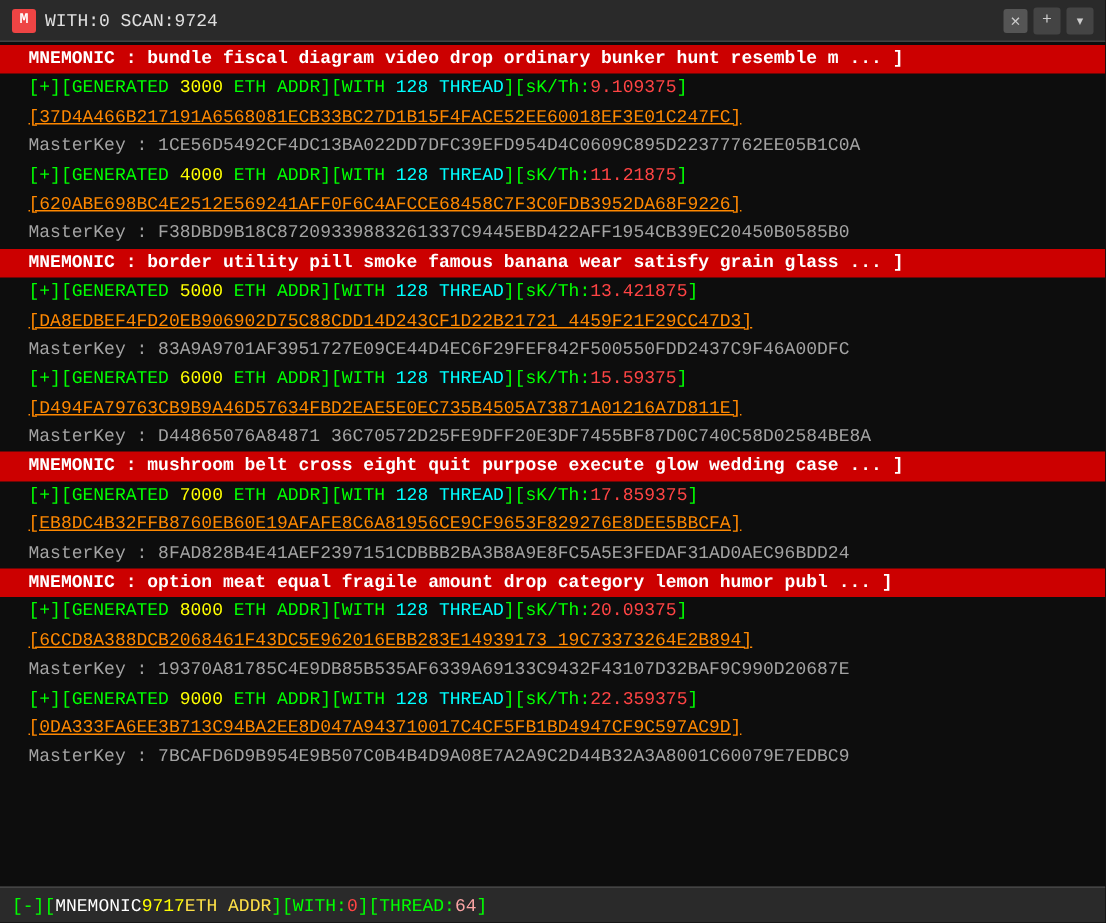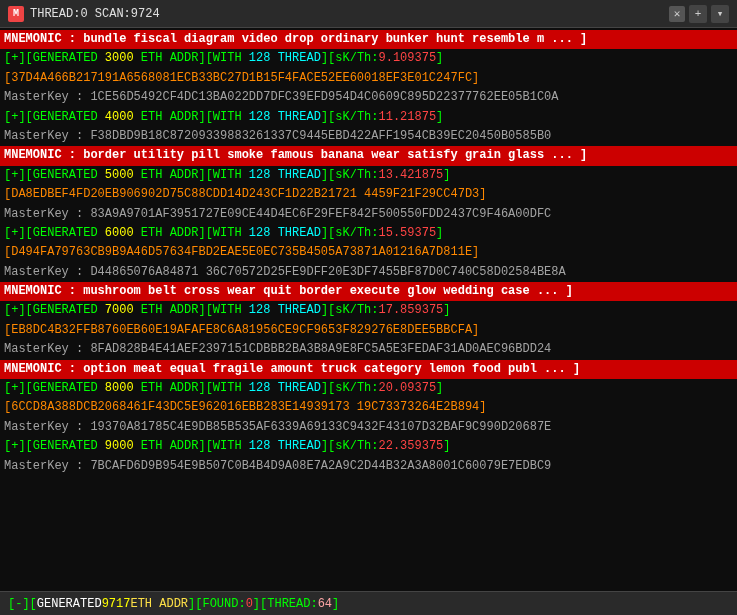--- a/index.html
+++ b/index.html
@@ -79,38 +79,39 @@
 
     .content {
       background: #0d0d0d;
       height: calc(615px - 28px - 24px);
       overflow-y: auto;
       overflow-x: hidden;
       padding: 2px 0;
     }
 
     .line {
-      padding: 1px 4px;
+      padding: 1px 19px;
       line-height: 1.45;
       white-space: nowrap;
       overflow: hidden;
     }
 
     .mnemonic-line {
       background: #cc0000;
       color: #ffffff;
       font-weight: bold;
     }
 
     .generated-line {
       color: #00ff00;
     }
 
     .addr-line {
       color: #ff8800;
+      text-decoration: underline;
     }
 
     .masterkey-line {
       color: #a3a3a3;
     }
 
     .status-bar {
       background: #2a2a2a;
       height: 24px;
       display: flex;
@@ -129,55 +130,57 @@
     }
     ::-webkit-scrollbar-thumb {
       background: #555;
     }
   </style>
 </head>
 <body>
 
 <div class="title-bar">
   <div class="title-bar-icon">M</div>
-  <span class="title-bar-text">THREAD:0 SCAN:9724</span>
+  <span class="title-bar-text">WITH:0 SCAN:9724</span>
   <div class="title-bar-close">✕</div>
   <div class="title-bar-btn">+</div>
   <div class="title-bar-btn">▾</div>
 </div>
 
 <div class="content" id="content">
 <div class="line mnemonic-line">MNEMONIC : bundle fiscal diagram video drop ordinary bunker hunt resemble m ... ]</div>
     <div class="line generated-line"><span style="color: rgb(0, 255, 0);">[+][GENERATED </span><span style="color: rgb(255, 255, 0);">3000</span><span style="color: rgb(0, 255, 0);"> ETH ADDR][WITH </span><span style="color: rgb(0, 255, 255);">128 THREAD</span><span style="color: rgb(0, 255, 0);">][sK/Th:</span><span style="color: rgb(255, 68, 68);">9.109375</span><span style="color: rgb(0, 255, 0);">]</span></div>
     <div class="line addr-line">[37D4A466B217191A6568081ECB33BC27D1B15F4FACE52EE60018EF3E01C247FC]</div>
     <div class="line masterkey-line">MasterKey :  1CE56D5492CF4DC13BA022DD7DFC39EFD954D4C0609C895D22377762EE05B1C0A</div>
     <div class="line generated-line"><span style="color: rgb(0, 255, 0);">[+][GENERATED </span><span style="color: rgb(255, 255, 0);">4000</span><span style="color: rgb(0, 255, 0);"> ETH ADDR][WITH </span><span style="color: rgb(0, 255, 255);">128 THREAD</span><span style="color: rgb(0, 255, 0);">][sK/Th:</span><span style="color: rgb(255, 68, 68);">11.21875</span><span style="color: rgb(0, 255, 0);">]</span></div>
+    <div class="line addr-line">[620ABE698BC4E2512E569241AFF0F6C4AFCCE68458C7F3C0FDB3952DA68F9226]</div>
     <div class="line masterkey-line">MasterKey :  F38DBD9B18C87209339883261337C9445EBD422AFF1954CB39EC20450B0585B0</div>
     <div class="line mnemonic-line">MNEMONIC : border utility pill smoke famous banana wear satisfy grain glass ... ]</div>
     <div class="line generated-line"><span style="color: rgb(0, 255, 0);">[+][GENERATED </span><span style="color: rgb(255, 255, 0);">5000</span><span style="color: rgb(0, 255, 0);"> ETH ADDR][WITH </span><span style="color: rgb(0, 255, 255);">128 THREAD</span><span style="color: rgb(0, 255, 0);">][sK/Th:</span><span style="color: rgb(255, 68, 68);">13.421875</span><span style="color: rgb(0, 255, 0);">]</span></div>
     <div class="line addr-line">[DA8EDBEF4FD20EB906902D75C88CDD14D243CF1D22B21721 4459F21F29CC47D3]</div>
     <div class="line masterkey-line">MasterKey :  83A9A9701AF3951727E09CE44D4EC6F29FEF842F500550FDD2437C9F46A00DFC</div>
     <div class="line generated-line"><span style="color: rgb(0, 255, 0);">[+][GENERATED </span><span style="color: rgb(255, 255, 0);">6000</span><span style="color: rgb(0, 255, 0);"> ETH ADDR][WITH </span><span style="color: rgb(0, 255, 255);">128 THREAD</span><span style="color: rgb(0, 255, 0);">][sK/Th:</span><span style="color: rgb(255, 68, 68);">15.59375</span><span style="color: rgb(0, 255, 0);">]</span></div>
     <div class="line addr-line">[D494FA79763CB9B9A46D57634FBD2EAE5E0EC735B4505A73871A01216A7D811E]</div>
     <div class="line masterkey-line">MasterKey :  D44865076A84871 36C70572D25FE9DFF20E3DF7455BF87D0C740C58D02584BE8A</div>
-    <div class="line mnemonic-line">MNEMONIC : mushroom belt cross wear quit border execute glow wedding case ... ]</div>
+    <div class="line mnemonic-line">MNEMONIC : mushroom belt cross eight quit purpose execute glow wedding case ... ]</div>
     <div class="line generated-line"><span style="color: rgb(0, 255, 0);">[+][GENERATED </span><span style="color: rgb(255, 255, 0);">7000</span><span style="color: rgb(0, 255, 0);"> ETH ADDR][WITH </span><span style="color: rgb(0, 255, 255);">128 THREAD</span><span style="color: rgb(0, 255, 0);">][sK/Th:</span><span style="color: rgb(255, 68, 68);">17.859375</span><span style="color: rgb(0, 255, 0);">]</span></div>
     <div class="line addr-line">[EB8DC4B32FFB8760EB60E19AFAFE8C6A81956CE9CF9653F829276E8DEE5BBCFA]</div>
     <div class="line masterkey-line">MasterKey :  8FAD828B4E41AEF2397151CDBBB2BA3B8A9E8FC5A5E3FEDAF31AD0AEC96BDD24</div>
-    <div class="line mnemonic-line">MNEMONIC : option meat equal fragile amount truck category lemon food publ ... ]</div>
+    <div class="line mnemonic-line">MNEMONIC : option meat equal fragile amount drop category lemon humor publ ... ]</div>
     <div class="line generated-line"><span style="color: rgb(0, 255, 0);">[+][GENERATED </span><span style="color: rgb(255, 255, 0);">8000</span><span style="color: rgb(0, 255, 0);"> ETH ADDR][WITH </span><span style="color: rgb(0, 255, 255);">128 THREAD</span><span style="color: rgb(0, 255, 0);">][sK/Th:</span><span style="color: rgb(255, 68, 68);">20.09375</span><span style="color: rgb(0, 255, 0);">]</span></div>
     <div class="line addr-line">[6CCD8A388DCB2068461F43DC5E962016EBB283E14939173 19C73373264E2B894]</div>
     <div class="line masterkey-line">MasterKey :  19370A81785C4E9DB85B535AF6339A69133C9432F43107D32BAF9C990D20687E</div>
     <div class="line generated-line"><span style="color: rgb(0, 255, 0);">[+][GENERATED </span><span style="color: rgb(255, 255, 0);">9000</span><span style="color: rgb(0, 255, 0);"> ETH ADDR][WITH </span><span style="color: rgb(0, 255, 255);">128 THREAD</span><span style="color: rgb(0, 255, 0);">][sK/Th:</span><span style="color: rgb(255, 68, 68);">22.359375</span><span style="color: rgb(0, 255, 0);">]</span></div>
+    <div class="line addr-line">[0DA333FA6EE3B713C94BA2EE8D047A943710017C4CF5FB1BD4947CF9C597AC9D]</div>
     <div class="line masterkey-line">MasterKey :  7BCAFD6D9B954E9B507C0B4B4D9A08E7A2A9C2D44B32A3A8001C60079E7EDBC9</div>
   </div>
 
 <div class="status-bar" id="statusbar">
     <span style="color:#00ff00">[-][</span>
-    <span style="color:#ffffff"> GENERATED </span>
+    <span style="color:#ffffff"> MNEMONIC </span>
     <span style="color:#ffff00">9717</span>
     <span style="color:#fde047"> ETH ADDR </span>
-    <span style="color:#00ff00">][FOUND:</span>
+    <span style="color:#00ff00">][WITH:</span>
     <span style="color:#ff4444">0</span>
     <span style="color:#00ff00">][THREAD:</span>
     <span style="color:#fca5a5">64</span>
     <span style="color:#00ff00">]</span>
   </div>
 
 </body></html>

